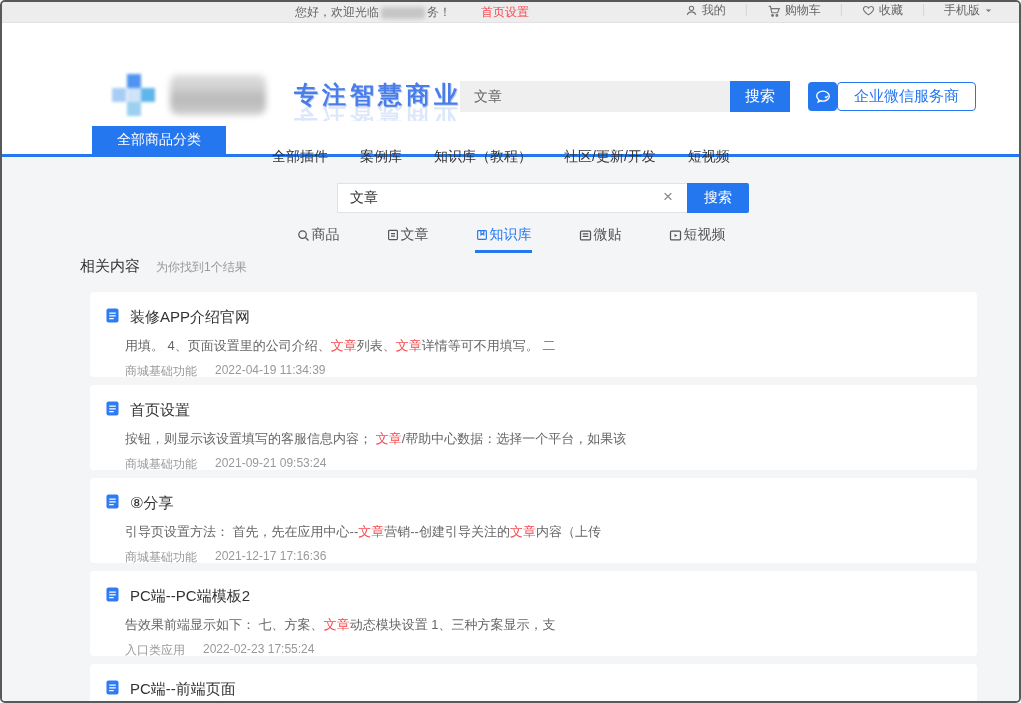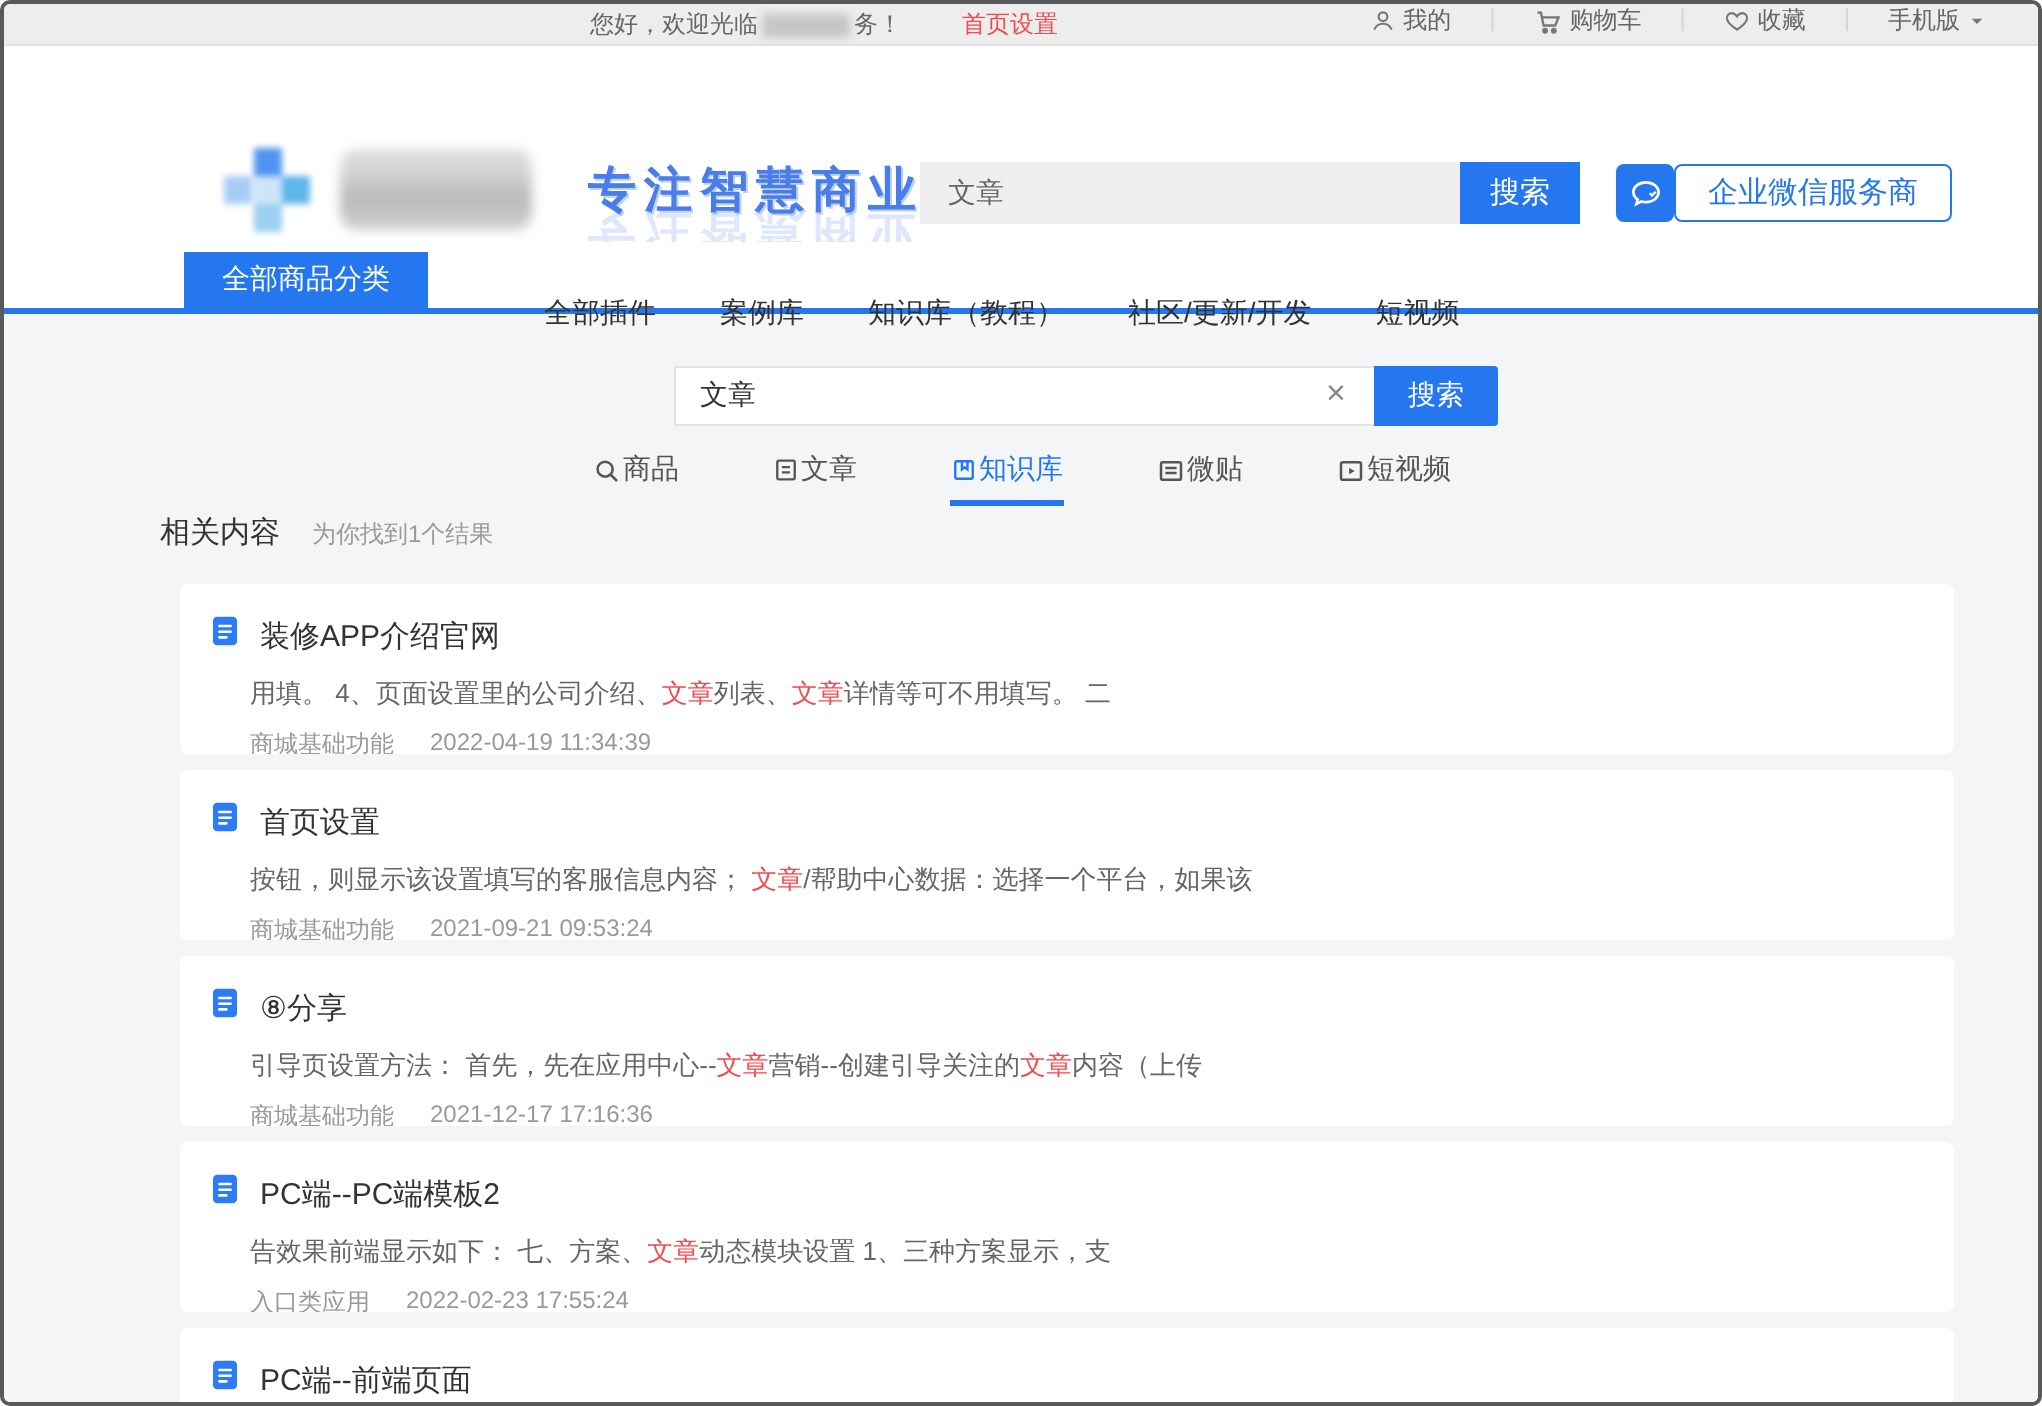--- a/index.html
+++ b/index.html
@@ -45,21 +45,21 @@
     padding:0 14px; font-size:14px; color:#666; font-family:inherit; }
   .hd-search-btn{ width:60px; height:31px; background:#2577f0; color:#fff; border:0;
     font-size:15px; cursor:pointer; font-family:inherit; }
   .wx-group{ position:absolute; left:806px; top:59px; display:flex; align-items:center; cursor:pointer; }
   .wx-icon-box{ width:29px; height:29px; background:#2577f0; border-radius:4px;
     display:flex; align-items:center; justify-content:center; }
   .wx-label{ height:29px; margin-left:0; padding:0 16px; border:1px solid #2577f0; border-radius:4px;
     color:#2577f0; font-size:15px; display:flex; align-items:center; background:#fff; }
   
   .nav{ height:36px; flex:0 0 36px; background:#fff; border-bottom:3px solid #2577f0; position:relative; }
-  .nav-active{ position:absolute; left:90px; bottom:0; width:122px; height:28px; background:#2577f0;
+  .nav-active{ position:absolute; left:90px; bottom:0; width:134px; height:28px; background:#2577f0;
     color:#fff; font-size:14px; display:flex; align-items:center; justify-content:center; cursor:pointer; }
   .nav-items{ position:absolute; left:270px; bottom:0; height:28px; display:flex; gap:32px; }
   .nav-item{ font-size:14px; color:#333; line-height:28px; cursor:pointer; white-space:nowrap;margin-top:16px; }
   
   .content{ flex:1; background:#f4f5f7; overflow:hidden; }
   .body-search{ margin:26px 0 0 335px; display:flex; }
   .bs-input-wrap{ position:relative; }
   .bs-input{ width:350px; height:30px; background:#fff; border:1px solid #e2e2e2; border-right:0;
     outline:none; padding:0 34px 0 12px; font-size:14px; color:#333; font-family:inherit; }
   .bs-clear{ position:absolute; right:10px; top:5px; width:18px; height:18px; color:#888;

